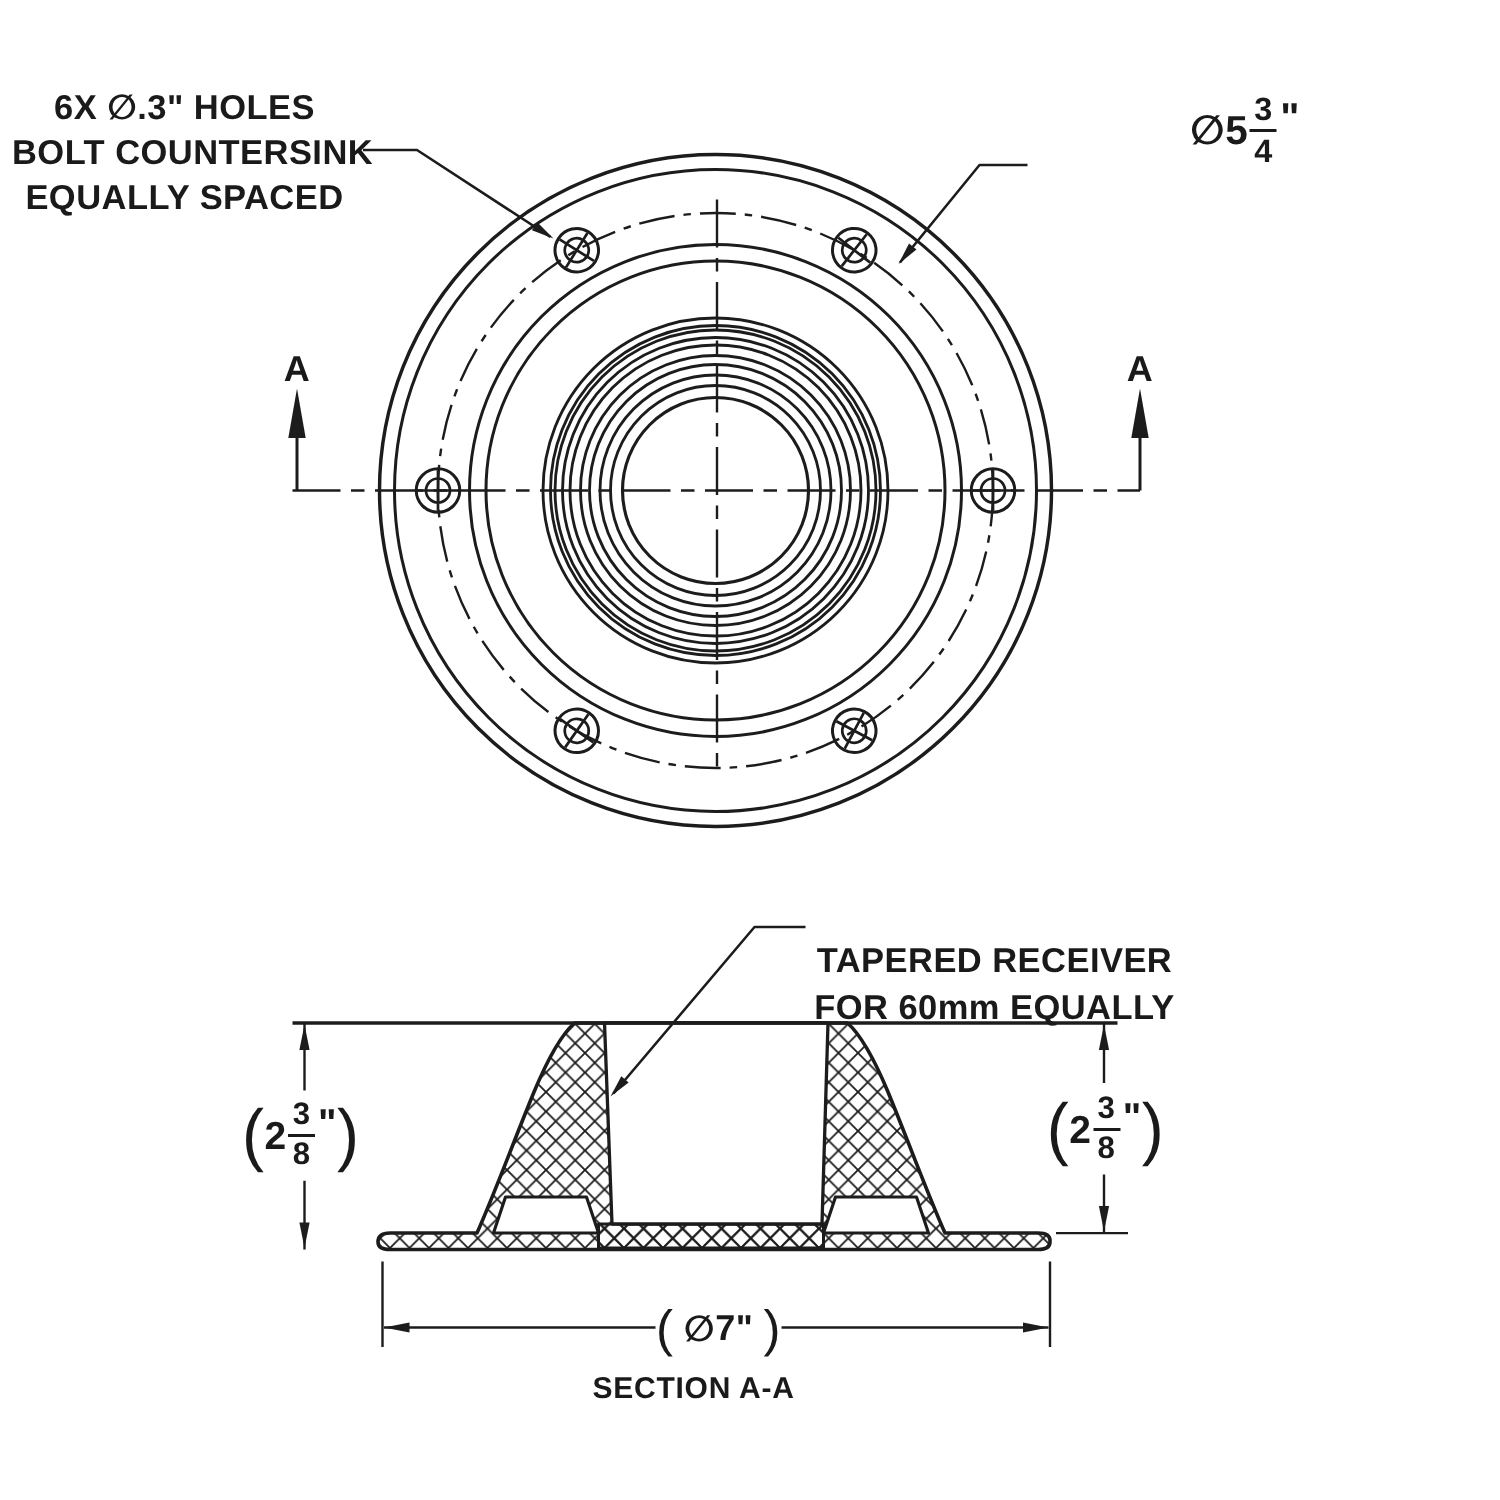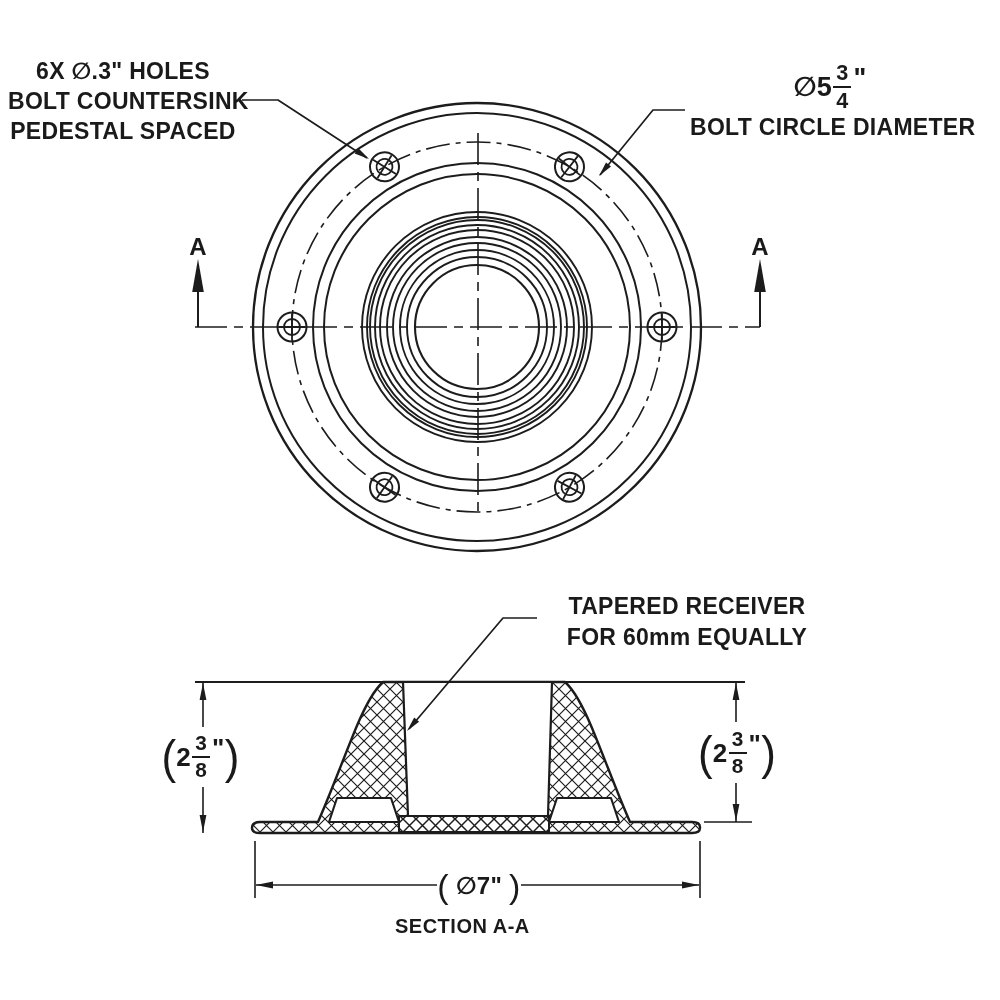--- a/index.html
+++ b/index.html
@@ -192,39 +192,38 @@
       <g stroke-width="1.7">
         <polyline points="537,618 503,618 409,729" fill="none"></polyline>
         <polygon points="407,731 414.2,717.5 419.1,721.7" fill="#1c1c1c" stroke="none"></polygon>
       </g>
     </g>
   </svg>
 
   <div class="txt note" style="left:8px; top:56px; width:230px;">
     <div>6X ∅.3" HOLES</div>
     <div>BOLT COUNTERSINK</div>
-    <div>PEDESTAL SPACED</div>
+    <div>EQUALLY SPACED</div>
   </div>
 
   <div class="txt dim-box" style="left:755px; top:58px; width:150px; height:58px; font-size:27px; background:transparent;">
     <span>∅</span>
       <span>5</span>
       <span class="dim-frac">
         <span class="num">3</span>
         <span class="den">4</span>
       </span>
       <span class="unit-mark">"</span>
   </div>
 
-  <div class="txt" style="left:690px; top:114px; font-size:23px;">BOLT CIRCLE DIAMETER</div>
 
   <div class="txt a-marker" style="left:183px; top:233px; width:30px;">A</div>
   <div class="txt a-marker" style="left:745px; top:233px; width:30px;">A</div>
 
-  <div class="txt note" style="left:538px; top:591px; width:250px; line-height:31px;margin-left:24px;">
+  <div class="txt note" style="left:538px; top:625px; width:250px; line-height:31px;">
     <div>TAPERED RECEIVER</div>
     <div>FOR 60mm EQUALLY</div>
   </div>
 
   <div class="txt dim-box" style="left:152px; top:727px; width:97px; height:60px; font-size:26px;">
     <span class="bigparen">(</span>
       <span>2</span>
       <span class="dim-frac">
         <span class="num">3</span>
         <span class="den">8</span>

